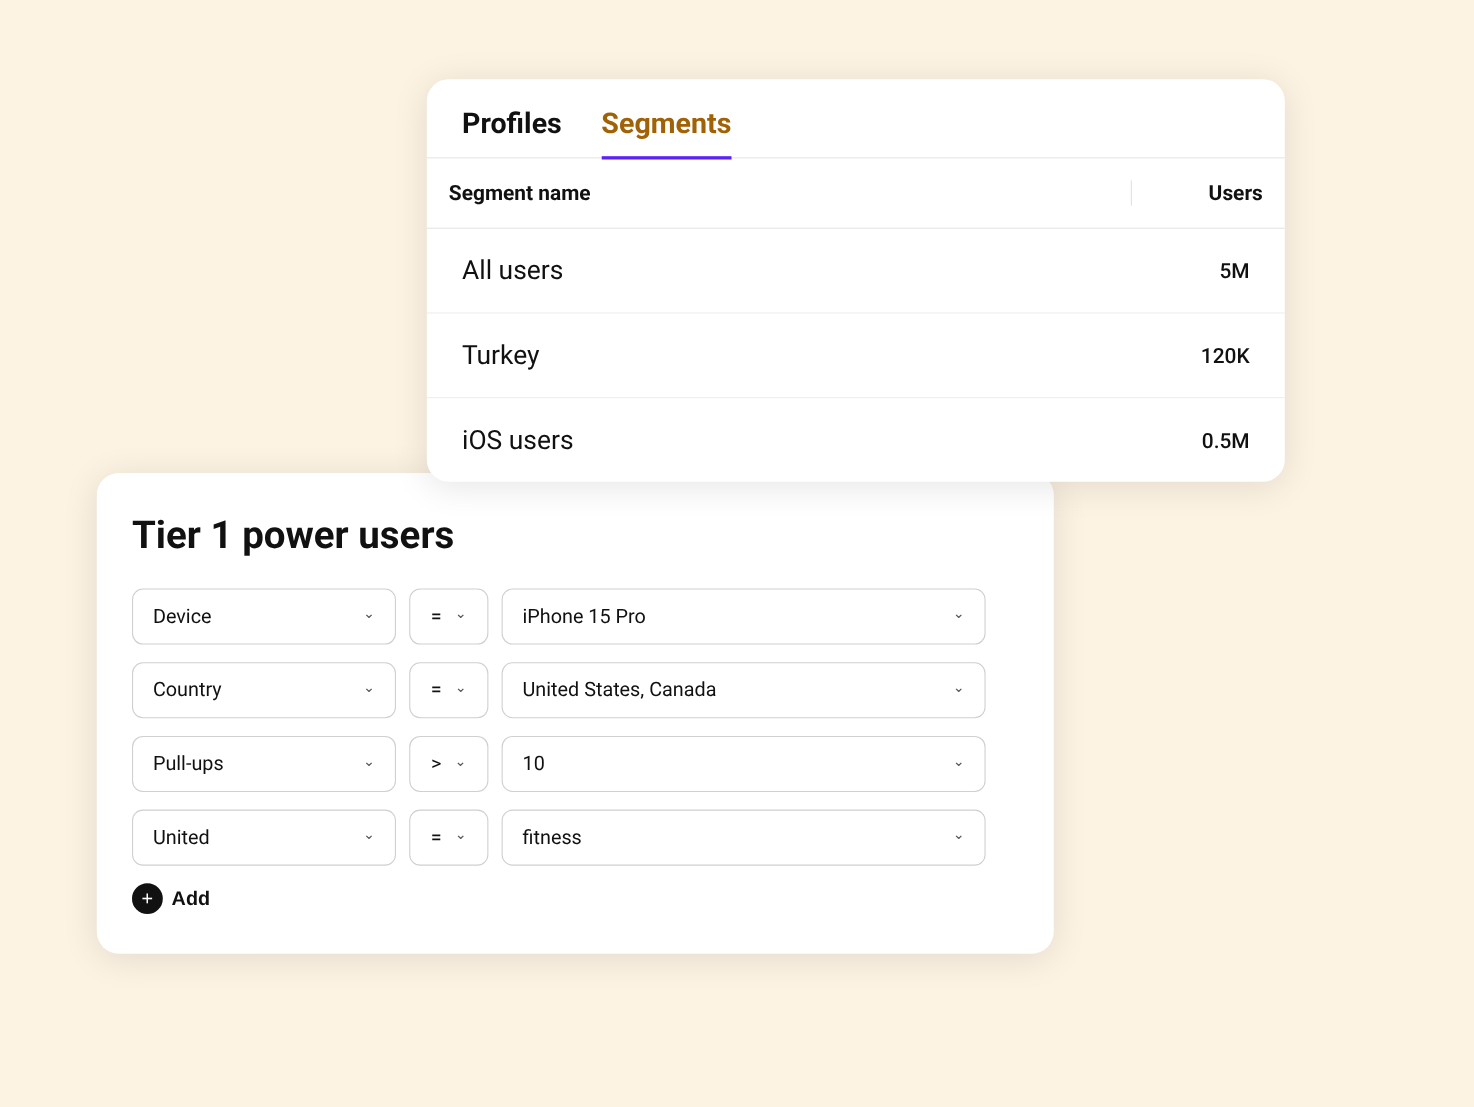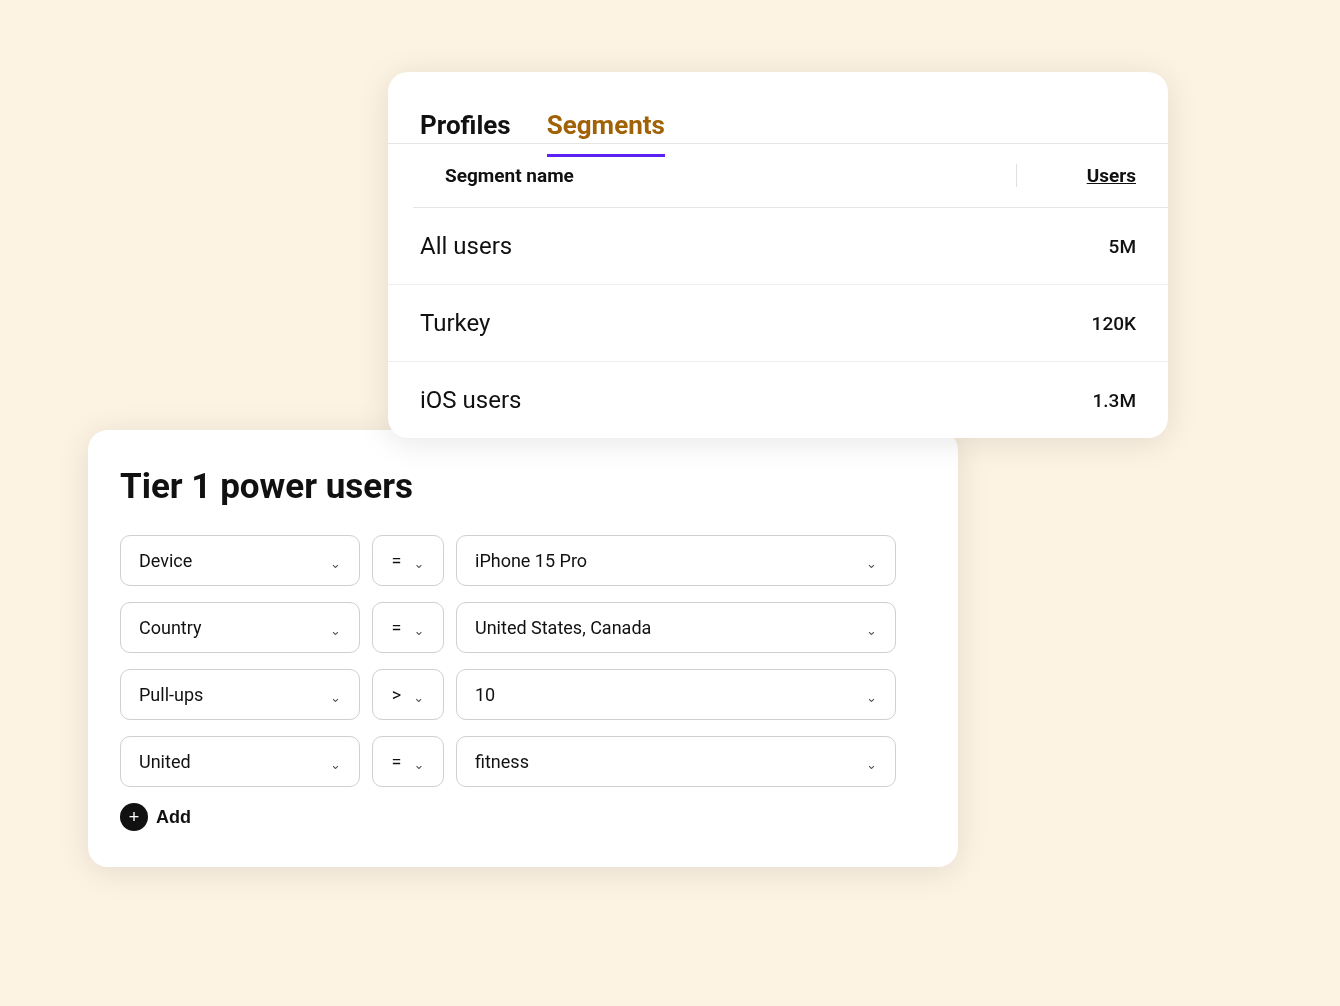--- a/index.html
+++ b/index.html
@@ -41,21 +41,21 @@
     }
 
     .filter-select {
       background: #fff;
       border: 1.5px solid #d0d0d0;
       border-radius: 10px;
       padding: 14px 18px;
       font-size: 18px;
       color: #111;
       display: flex;
-      align-items: flex-end;
+      align-items: flex-start;
       justify-content: space-between;
       cursor: pointer;
       user-select: none;
     }
 
     .filter-select-field {
       width: 240px;
     }
 
     .filter-select-op {
@@ -127,52 +127,50 @@
 
     .tab {
       font-size: 26px;
       font-weight: 700;
       color: #111;
       padding-bottom: 14px;
       margin-right: 36px;
       cursor: pointer;
       border-bottom: 3px solid transparent;
       position: relative;
-      top: 14px;
+      top: 2px;
     }
 
     .tab.active {
       color: #a16207;
       border-bottom: 3.5px solid #5b21f5;
     }
 
     .table-header {
       display: flex;
       align-items: flex-end;
-      padding: 20px 32px;
+      padding: 20px 20px;
       border-bottom: 1.5px solid #e5e5e5;
-      margin-left: 25px;
     }
 
     .col-name {
       flex: 1;
       font-size: 19px;
       font-weight: 700;
       color: #111;
     }
 
     .col-users {
       width: 120px;
       text-align: right;
       font-size: 19px;
       font-weight: 700;
       color: #111;
       border-left: 1.5px solid #e0e0e0;
       padding-left: 20px;
-      text-decoration: underline;
     }
 
     .table-row {
       display: flex;
       align-items: center;
       padding: 24px 32px;
       border-bottom: 1.5px solid #eeeeee;
       cursor: pointer;
     }
 
@@ -287,15 +285,15 @@
     <div class="row-users">5M</div>
   </div>
 
   <div class="table-row">
     <div class="row-name">Turkey</div>
     <div class="row-users">120K</div>
   </div>
 
   <div class="table-row">
     <div class="row-name">iOS users</div>
-    <div class="row-users">1.3M</div>
+    <div class="row-users">0.5M</div>
   </div>
 </div>
 
 </body></html>

